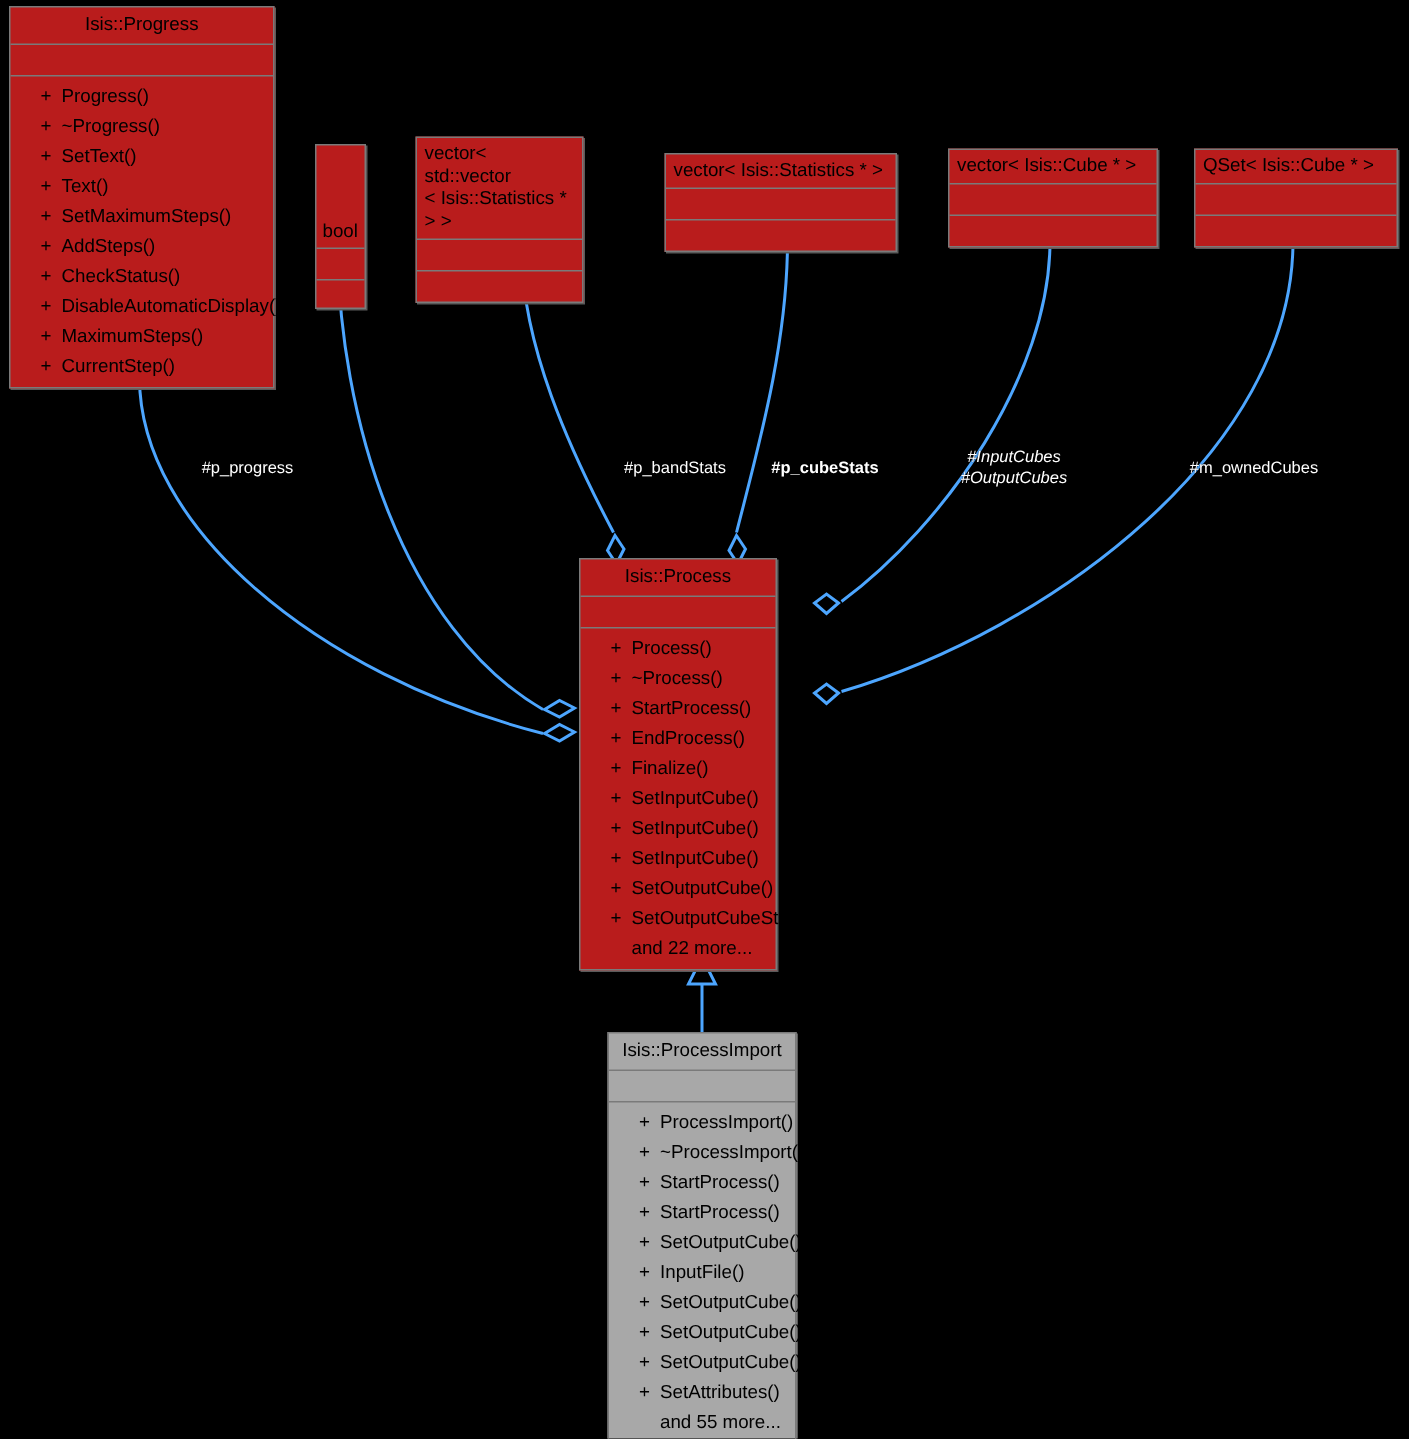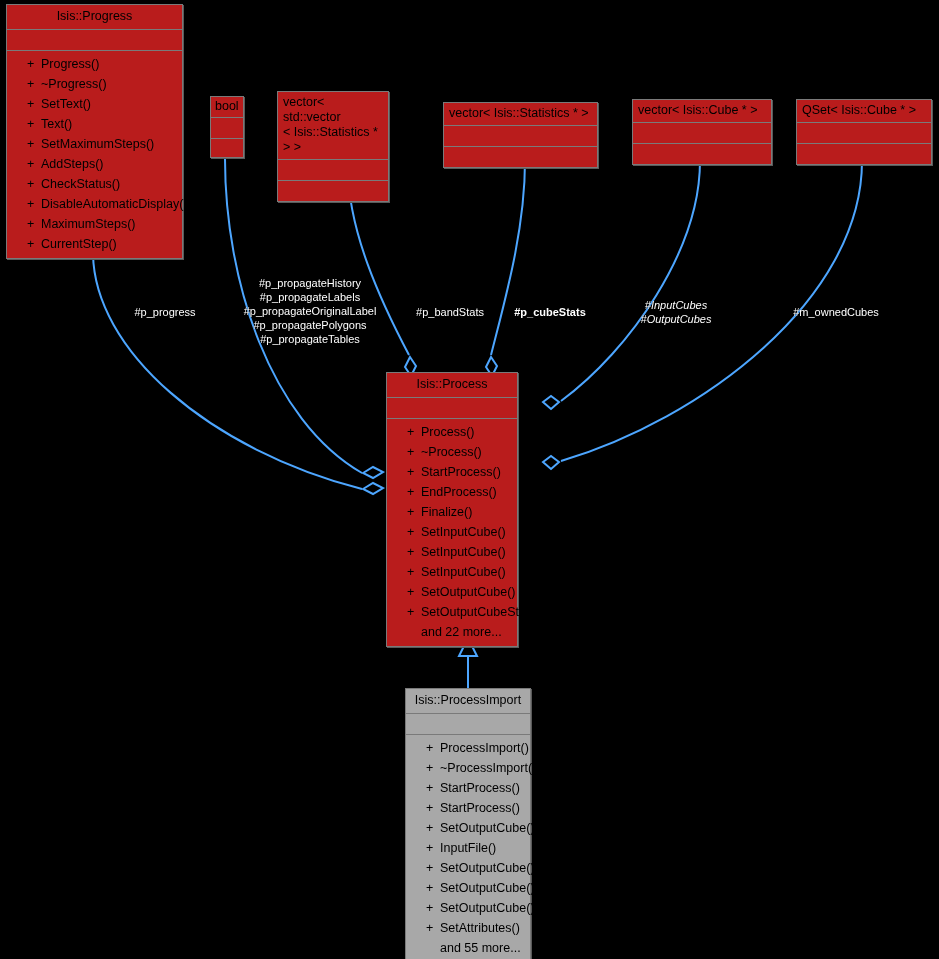--- a/index.html
+++ b/index.html
@@ -97,21 +97,21 @@
       <div class="row"><span class="vis">+</span><span>SetMaximumSteps()</span></div>
       <div class="row"><span class="vis">+</span><span>AddSteps()</span></div>
       <div class="row"><span class="vis">+</span><span>CheckStatus()</span></div>
       <div class="row"><span class="vis">+</span><span>DisableAutomaticDisplay()</span></div>
       <div class="row"><span class="vis">+</span><span>MaximumSteps()</span></div>
       <div class="row"><span class="vis">+</span><span>CurrentStep()</span></div>
     </div>
   </div>
 
   <div class="umlbox" style="left:210px;top:96px;width:34px;">
-    <div class="title" style="padding:2px 16px 3px 4px;text-align:left;">bool</div>
+    <div class="title" style="padding:2px 16px 3px 4px;text-align:left;margin-top:48px;">bool</div>
     <div class="attrs" style="min-height:20px;"></div>
     <div class="ops" style="min-height:18px;padding:0;"></div>
   </div>
 
   <div class="umlbox" style="left:277px;top:91px;width:112px;">
     <div class="title" style="text-align:left;padding:3px 5px 4px 5px;">vector&lt; std::vector
 &lt; Isis::Statistics * &gt; &gt;</div>
     <div class="attrs" style="min-height:20px;"></div>
     <div class="ops" style="min-height:20px;padding:0;"></div>
   </div>
@@ -169,25 +169,20 @@
       <div class="row"><span class="vis">+</span><span>SetOutputCube()</span></div>
       <div class="row"><span class="vis">+</span><span>SetOutputCube()</span></div>
       <div class="row"><span class="vis">+</span><span>SetOutputCube()</span></div>
       <div class="row"><span class="vis">+</span><span>SetAttributes()</span></div>
       <div class="row more">and 55 more...</div>
     </div>
   </div>
 
   <div class="edgelabel" style="left:122px;top:305px;width:86px;">#p_progress</div>
 
-  <div class="edgelabel" style="left:238px;top:276px;width:144px;">#p_propagateHistory
-#p_propagateLabels
-#p_propagateOriginalLabel
-#p_propagatePolygons
-#p_propagateTables</div>
 
   <div class="edgelabel" style="left:406px;top:305px;width:88px;">#p_bandStats</div>
 
   <div class="edgelabel" style="left:506px;top:305px;width:88px;font-weight:bold;">#p_cubeStats</div>
 
   <div class="edgelabel" style="left:626px;top:298px;width:100px;font-style:italic;">#InputCubes
 #OutputCubes</div>
 
   <div class="edgelabel" style="left:780px;top:305px;width:112px;">#m_ownedCubes</div>
 

